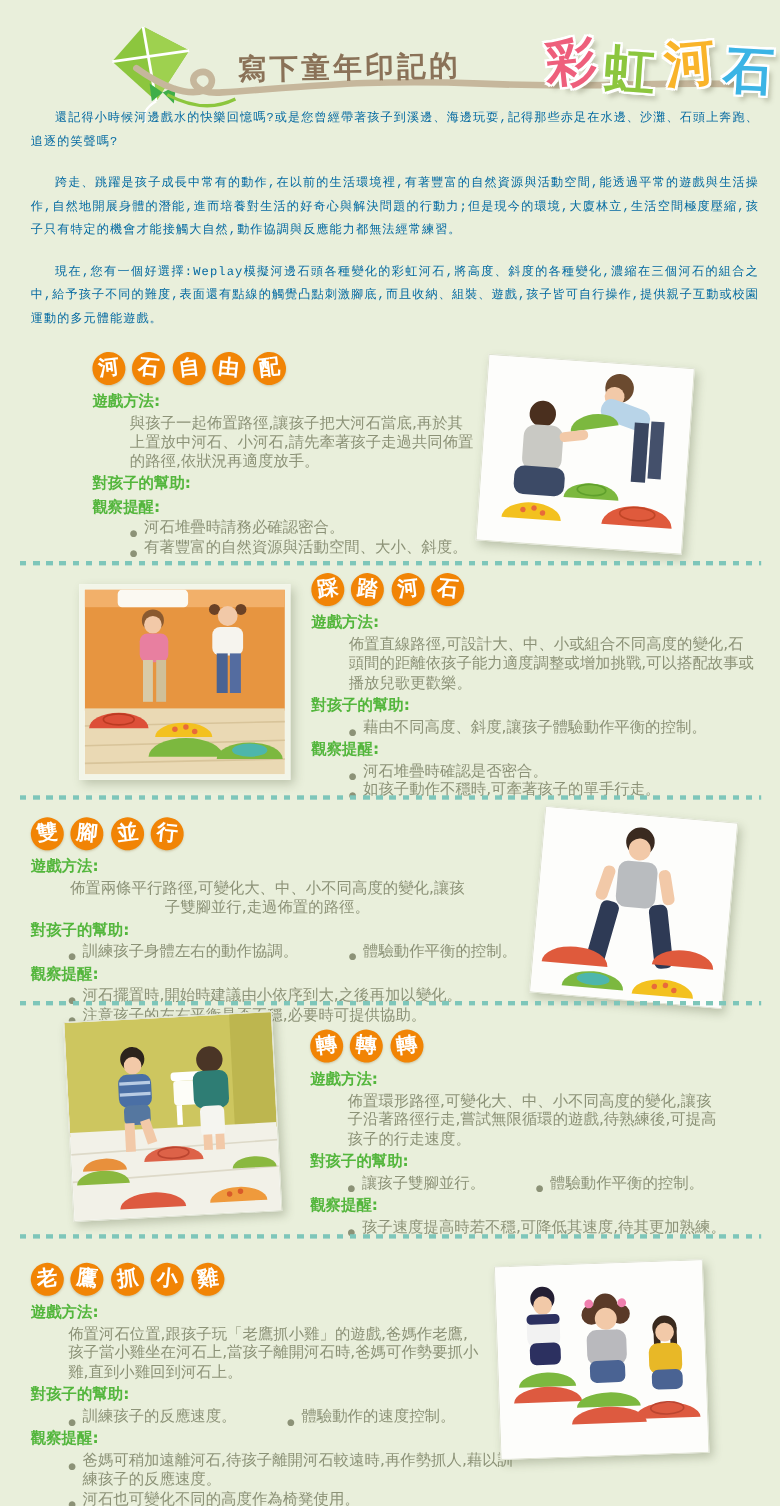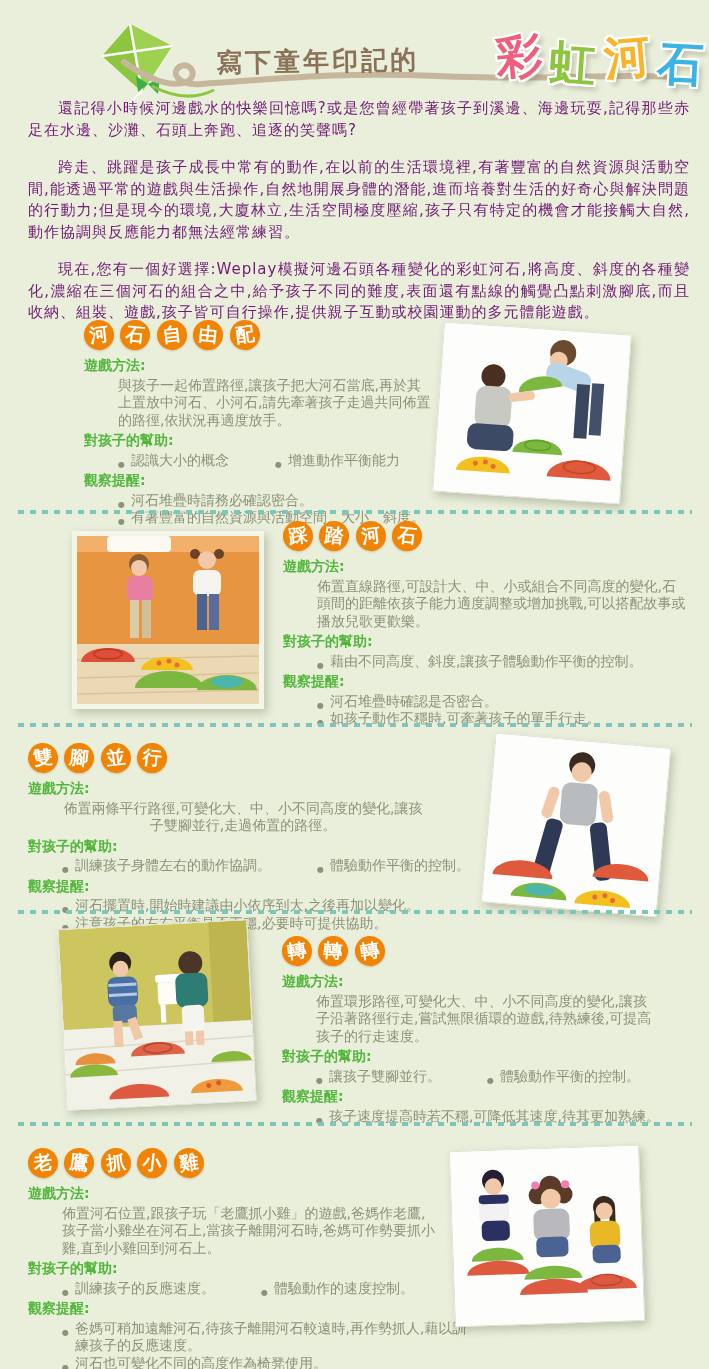--- a/index.html
+++ b/index.html
@@ -14,22 +14,22 @@
   .rainbow{position:absolute;left:496px;top:26px;white-space:nowrap;}
   .rainbow span{display:inline-block;font-size:46px;font-weight:bold;margin-right:3px;
         text-shadow:2px 0 0 #fff,-2px 0 0 #fff,0 2px 0 #fff,0 -2px 0 #fff,
         2px 2px 0 #fff,-2px 2px 0 #fff,2px -2px 0 #fff,-2px -2px 0 #fff,4px 5px 5px rgba(90,90,60,.35);}
   .rainbow span:nth-child(1){color:#ee5f7c;transform:rotate(-6deg);}
   .rainbow span:nth-child(2){color:#8cc63e;transform:rotate(4deg) translateY(7px);}
   .rainbow span:nth-child(3){color:#f9b42a;transform:rotate(-5deg) translateY(1px);}
   .rainbow span:nth-child(4){color:#3bb4e5;transform:rotate(3deg) translateY(8px);}
 
   
-  .intro{position:absolute;left:28px;top:98px;width:662px;color:#701a75;font-size:15px;
-         line-height:21.5px;text-align:justify;letter-spacing:1px;}
+  .intro{position:absolute;left:28px;top:98px;width:662px;color:#0369a1;font-size:11px;
+         line-height:21.5px;text-align:justify;letter-spacing:1px;font-family:Liberation Mono, monospace;}
   .intro p{margin:0 0 16px 0;text-indent:2em;}
 
   
   .sec-text{position:absolute;color:#8c9277;font-size:14px;line-height:17.5px;}
   .badges{margin-bottom:7px;}
   .badge{display:inline-flex;width:30px;height:30px;border-radius:50%;background:#f18405;
          color:#fff;font-size:19px;font-weight:bold;align-items:center;justify-content:center;
          margin-right:2px;box-shadow:0 1px 2px rgba(120,80,0,.25);}
   .badge:nth-child(odd){transform:rotate(-7deg);}
   .badge:nth-child(even){transform:rotate(6deg);}
@@ -105,24 +105,20 @@
     <div class="badges">
       <span class="badge">河</span>
       <span class="badge">石</span>
       <span class="badge">自</span>
       <span class="badge">由</span>
       <span class="badge">配</span>
     </div>
     <div class="lbl">遊戲方法:</div>
     <div class="method">與孩子一起佈置路徑,讓孩子把大河石當底,再於其上置放中河石、小河石,請先牽著孩子走過共同佈置的路徑,依狀況再適度放手。</div>
     <div class="lbl">對孩子的幫助:</div>
-    <div class="bullets">
-      <div class="bullet">認識大小的概念</div>
-      <div class="bullet">增進動作平衡能力</div>
-    </div>
     <div class="lbl">觀察提醒:</div>
     <div class="bullets">
       <div class="bullet">河石堆疊時請務必確認密合。</div>
       <div class="bullet">有著豐富的自然資源與活動空間、大小、斜度。</div>
     </div>
   </div>
 
   <div class="photo" id="photo-1">
     <svg viewBox="0 0 186 168">
       <rect width="186" height="168" fill="#fdfdfb"></rect>

